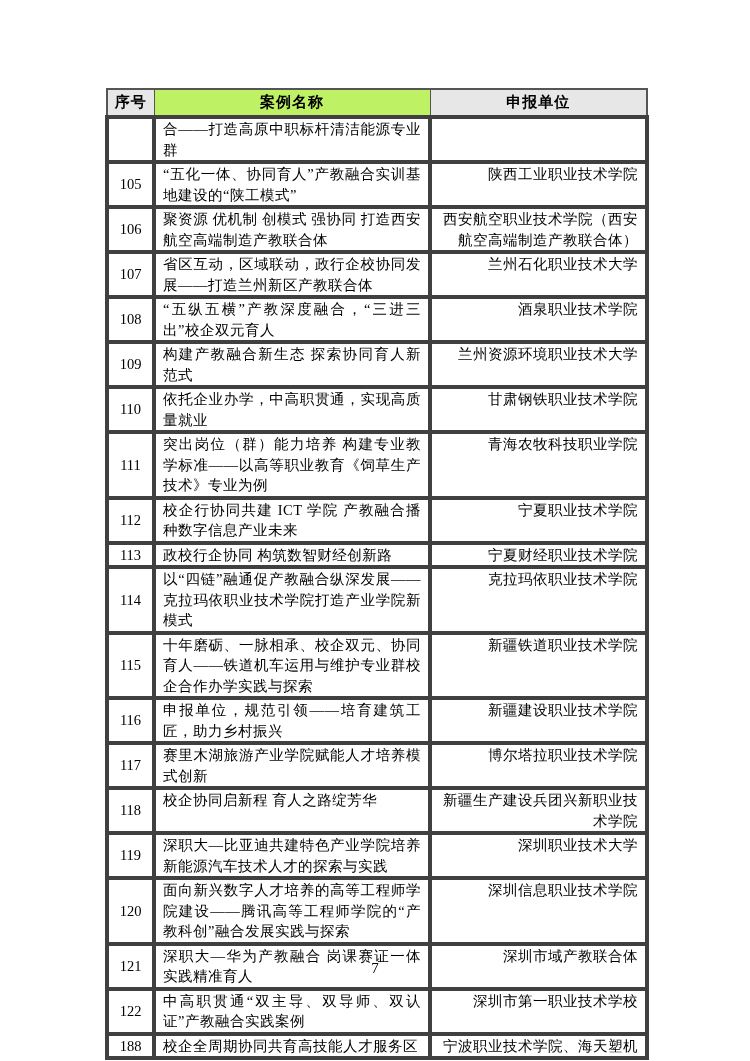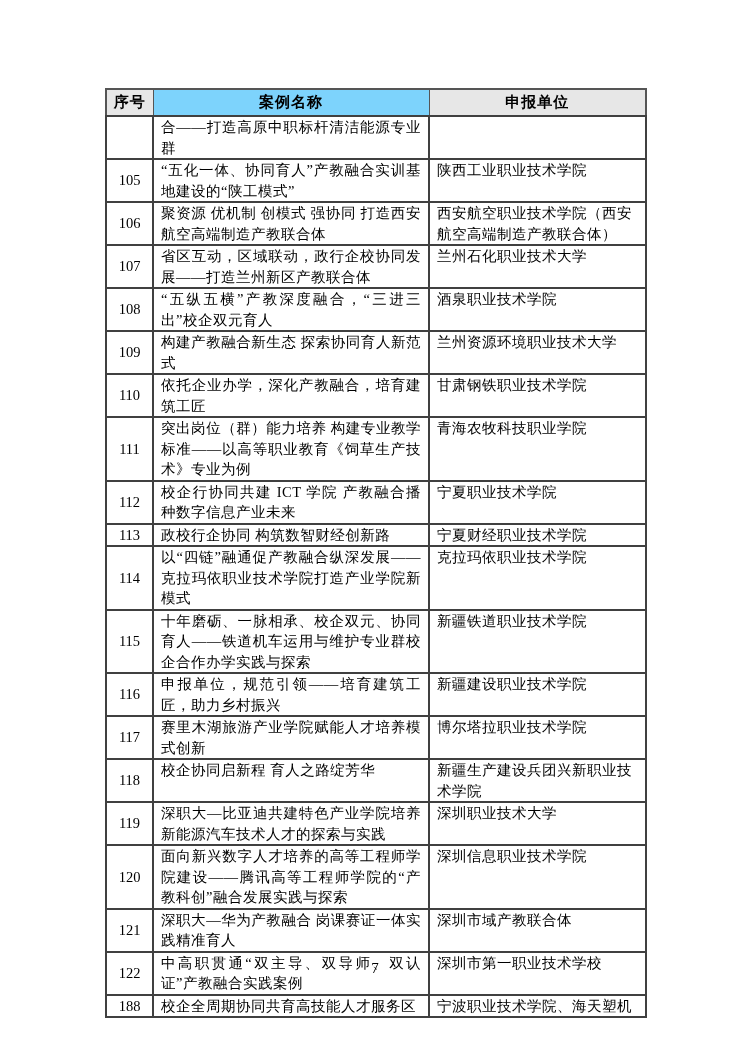--- a/index.html
+++ b/index.html
@@ -34,39 +34,39 @@
     border: 1px solid #555;
     background: #e7e7e7;
     font-weight: bold;
     font-size: 15px;
     line-height: 23px;
     padding: 1px 2px;
     text-align: center;
     letter-spacing: 1px;
   }
   .case-table td {
-    border: 2px solid #404040;
+    border: 4px solid #404040;
     font-size: 14.5px;
     line-height: 20.5px;
     padding: 0 7px;
     letter-spacing: 0.5px;
     word-break: break-all;
   }
   td.col-no {
     text-align: center;
     vertical-align: middle;
     letter-spacing: 0;
     padding: 0 2px;
   }
   td.col-name {
     text-align: justify;
     vertical-align: top;
   }
   td.col-unit {
-    text-align: left;
+    text-align: right;
     vertical-align: top;
   }
   .page-number {
     position: absolute;
     left: 105px;
     width: 540px;
     top: 959px;
     text-align: center;
     font-size: 15px;
     line-height: 18px;
@@ -78,21 +78,21 @@
 <div class="page">
   <table class="case-table">
     <colgroup>
       <col class="c-no">
       <col class="c-name">
       <col class="c-unit">
     </colgroup>
     <thead>
       <tr>
         <th style="background: rgb(231, 231, 231);">序号</th>
-        <th style="background: #7dd3fc; margin-left: 32px;">案例名称</th>
+        <th style="background: #bef264; margin-left: 32px;">案例名称</th>
         <th style="background: rgb(231, 231, 231);">申报单位</th>
       </tr>
     </thead>
     <tbody id="table-body">
         <tr>
     <td class="col-no"></td>
     <td class="col-name">合——打造高原中职标杆清洁能源专业群</td>
     <td class="col-unit"></td>
   </tr>
         <tr>
@@ -115,21 +115,21 @@
     <td class="col-name">“五纵五横”产教深度融合，“三进三出”校企双元育人</td>
     <td class="col-unit">酒泉职业技术学院</td>
   </tr>
         <tr>
     <td class="col-no">109</td>
     <td class="col-name">构建产教融合新生态 探索协同育人新范式</td>
     <td class="col-unit">兰州资源环境职业技术大学</td>
   </tr>
         <tr>
     <td class="col-no">110</td>
-    <td class="col-name">依托企业办学，深化产教融合，培育建筑工匠</td>
+    <td class="col-name">依托企业办学，中高职贯通，实现高质量就业</td>
     <td class="col-unit">甘肃钢铁职业技术学院</td>
   </tr>
         <tr>
     <td class="col-no">111</td>
     <td class="col-name">突出岗位（群）能力培养 构建专业教学标准——以高等职业教育《饲草生产技术》专业为例</td>
     <td class="col-unit">青海农牧科技职业学院</td>
   </tr>
         <tr>
     <td class="col-no">112</td>
     <td class="col-name">校企行协同共建 ICT 学院 产教融合播种数字信息产业未来</td>

